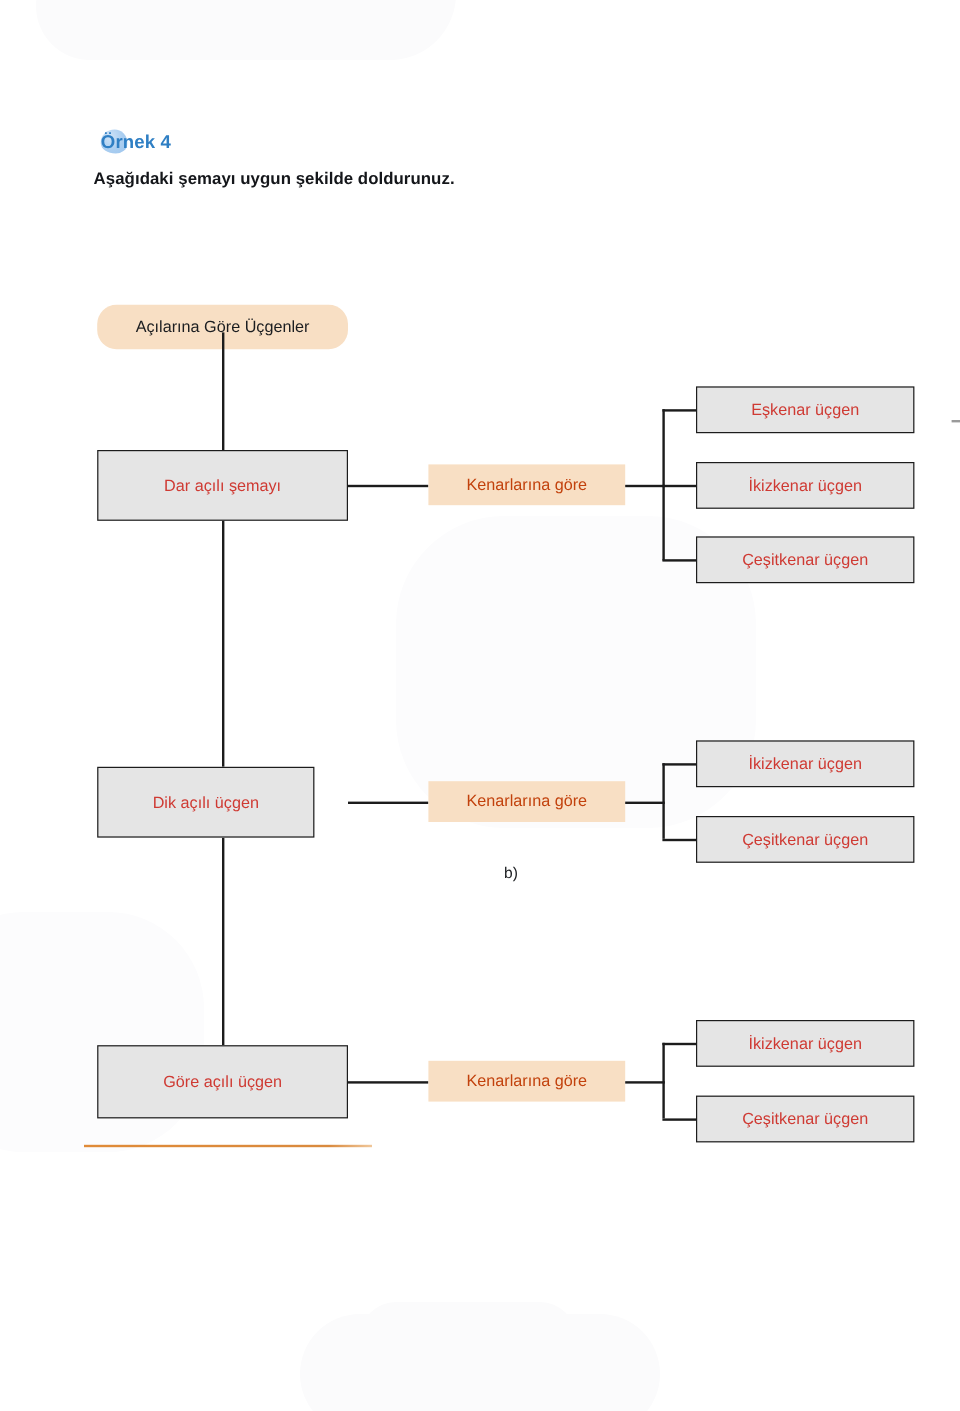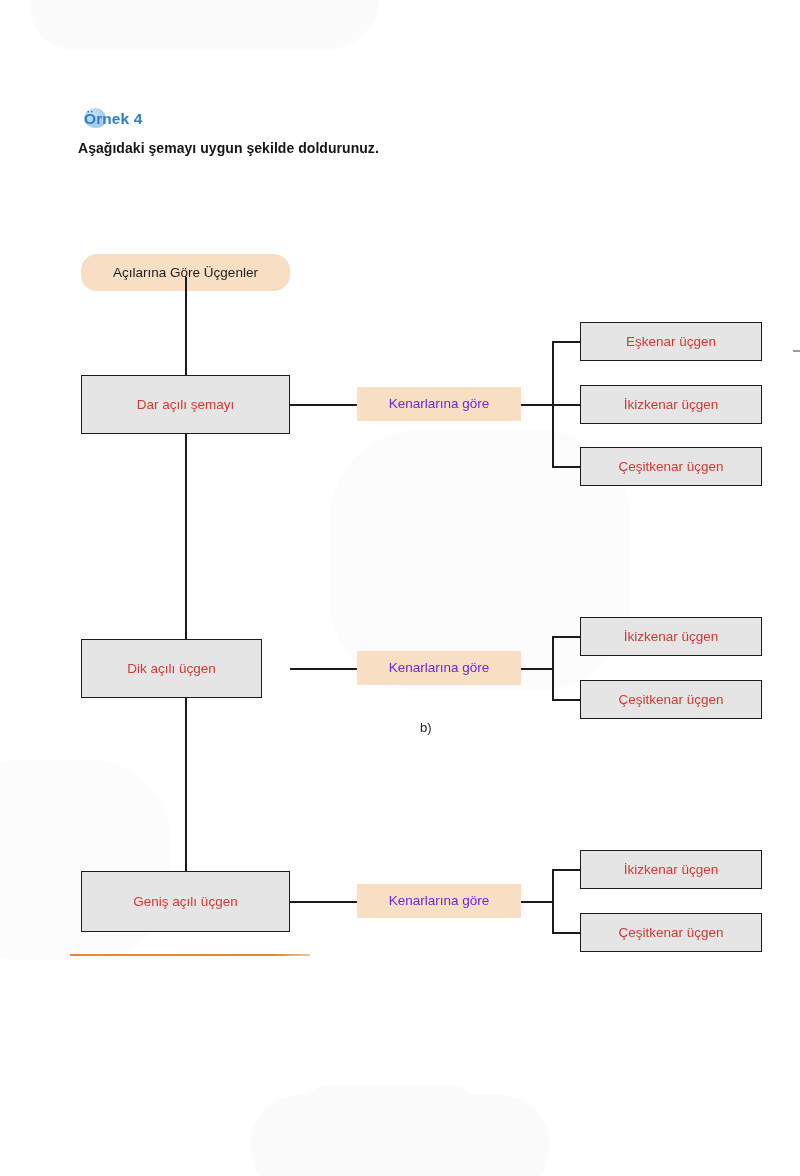--- a/index.html
+++ b/index.html
@@ -100,21 +100,21 @@
     background: #e5e5e5;
     border: 1.8px solid #1c1c1c;
     color: #cf3a33;
     font-size: 13.5px;
     font-weight: 500;
   }
 
   
   .node.tag {
     background: #f8dfc4;
-    color: #6d28d9;
+    color: #c2410c;
     font-size: 13.5px;
     font-weight: 400;
   }
 
   
   .line {
     position: absolute;
     background: #1c1c1c;
   }
   .line.h { height: 1.8px; }
@@ -223,21 +223,21 @@
   <div class="line h" style="left:552px; top:699px; width:28px;"></div>
 
   <div class="node box" style="left:580px; top:617px; width:182px; height:39px;">
     <span>İkizkenar üçgen</span>
   </div>
   <div class="node box" style="left:580px; top:680px; width:182px; height:39px;">
     <span>Çeşitkenar üçgen</span>
   </div>
 
   <div class="node box" style="left:81px; top:871px; width:209px; height:61px;">
-    <span>Geniş açılı üçgen</span>
+    <span>Göre açılı üçgen</span>
   </div>
 
   <div class="line h" style="left:290px; top:901px; width:67px;"></div>
 
   <div class="node tag" style="left:357px; top:884px; width:164px; height:34px;">
     <span>Kenarlarına göre</span>
   </div>
 
   <div class="line h" style="left:521px; top:901px; width:33px;"></div>
   <div class="line v" style="left:552px; top:869px; height:63px;"></div>

